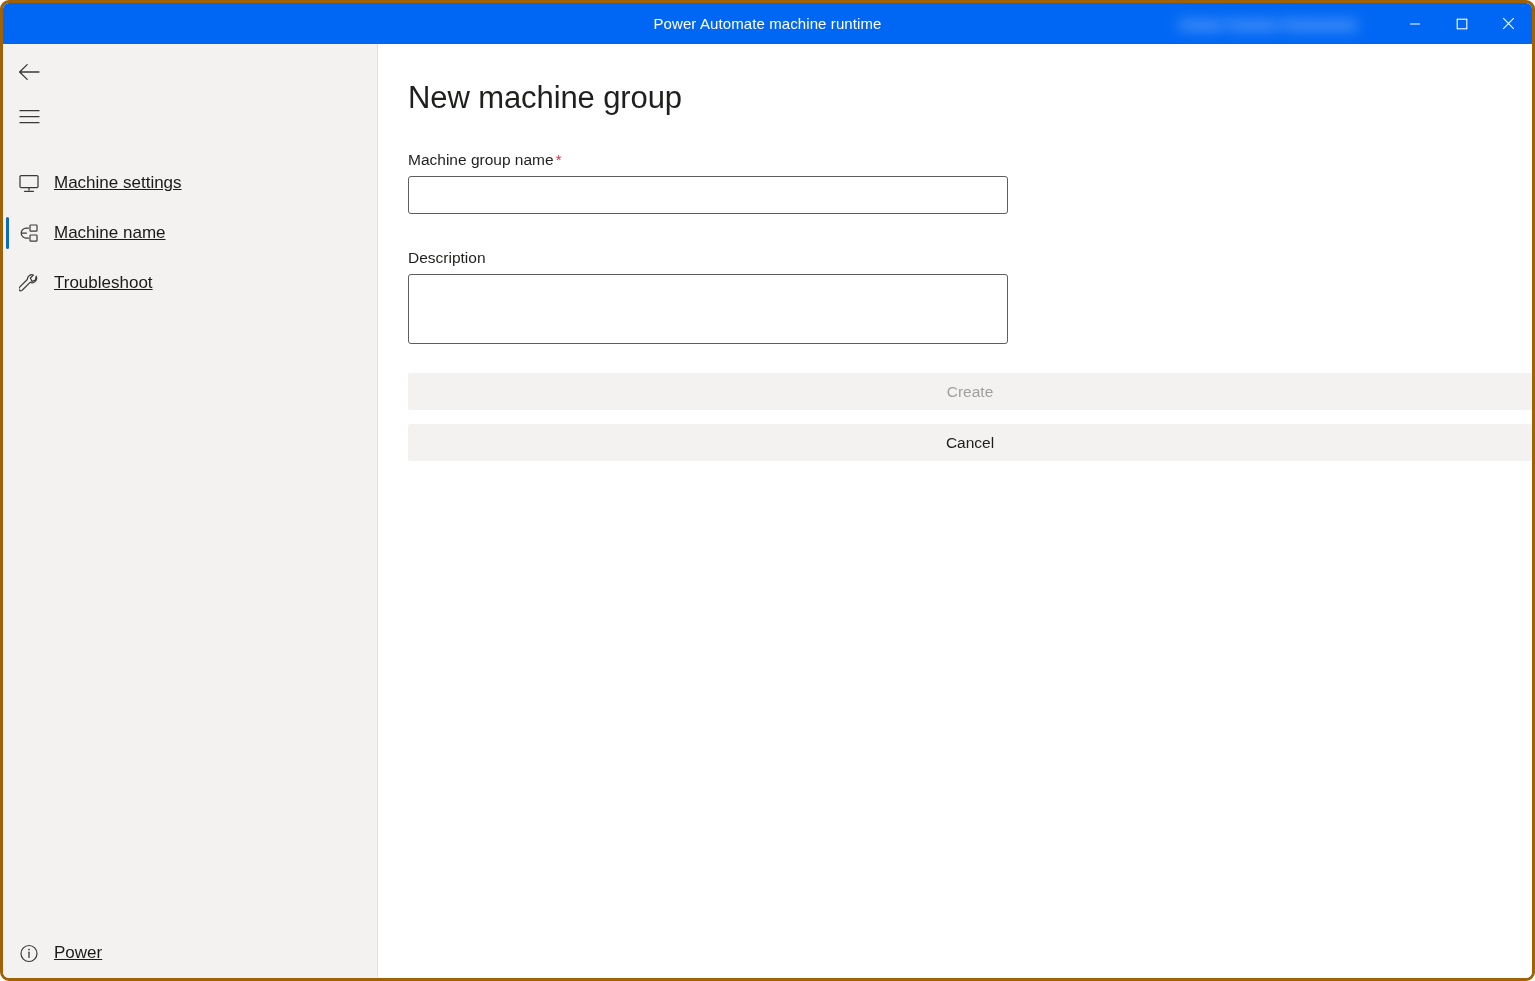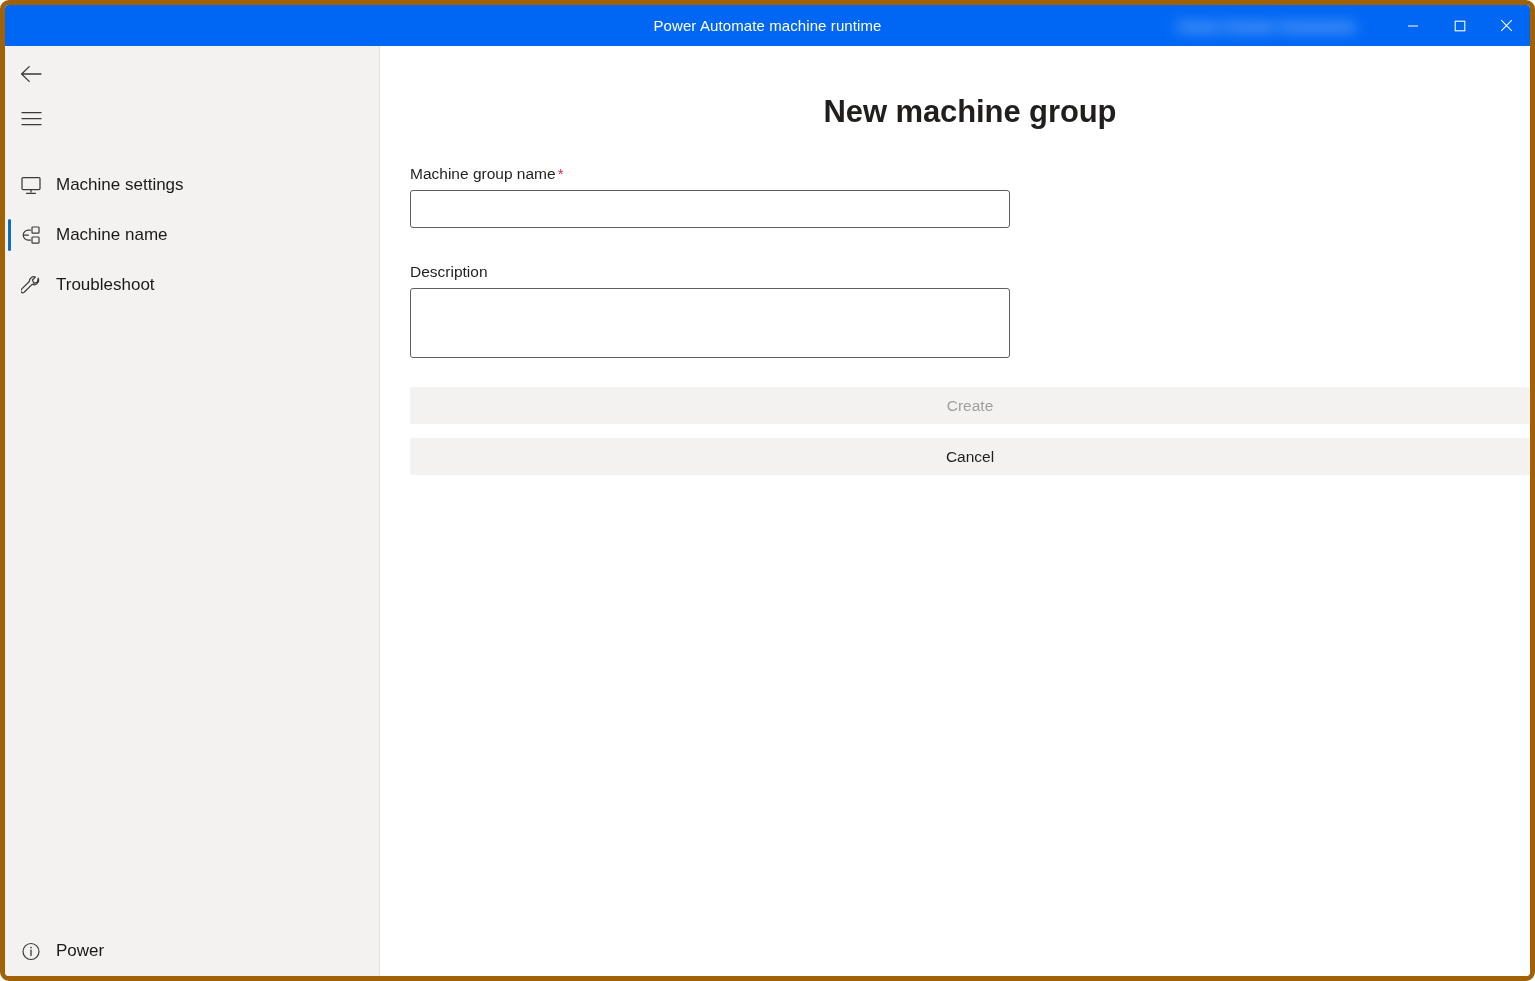--- a/index.html
+++ b/index.html
@@ -16,21 +16,21 @@
   }
 
   .window {
     position: relative;
     width: 1535px;
     height: 981px;
     box-sizing: border-box;
     border-radius: 9px;
     overflow: hidden;
     background: #ffffff;
-    border: 5px solid #a16207;
+    border: 3px solid #a16207;
   }
 
   
   .titlebar {
     position: absolute;
     top: 0; left: 0;
     width: 100%;
     height: 41px;
     background: #0067f4;
     display: flex;
@@ -106,20 +106,21 @@
   .nav-item {
     position: relative;
     height: 50px;
     display: flex;
     align-items: center;
     padding-left: 16px;
     box-sizing: border-box;
     cursor: default;
     color: #1b1a19;
     font-size: 17px;
+    text-decoration: underline;
   }
   .nav-item .nav-ico {
     width: 26px;
     display: flex;
     align-items: center;
     justify-content: flex-start;
     flex: 0 0 26px;
   }
   .nav-item .nav-label {
     margin-left: 9px;
@@ -148,27 +149,26 @@
   .content {
     position: absolute;
     top: 41px;
     left: 375px;
     right: 0;
     bottom: 0;
     background: #ffffff;
     overflow: hidden;
   }
   .page-title {
-    margin: 12px;
+    margin: 0;
     padding: 36px 0 0 30px;
     font-size: 31px;
-    font-weight: 700;
+    font-weight: 400;
     color: #201f1e;
     letter-spacing: -0.1px;
-    text-align: center;
   }
   .form {
     padding: 0 0 0 30px;
   }
   .field {
     margin-top: 35px;
   }
   .field-label {
     font-size: 15.5px;
     color: #201f1e;

